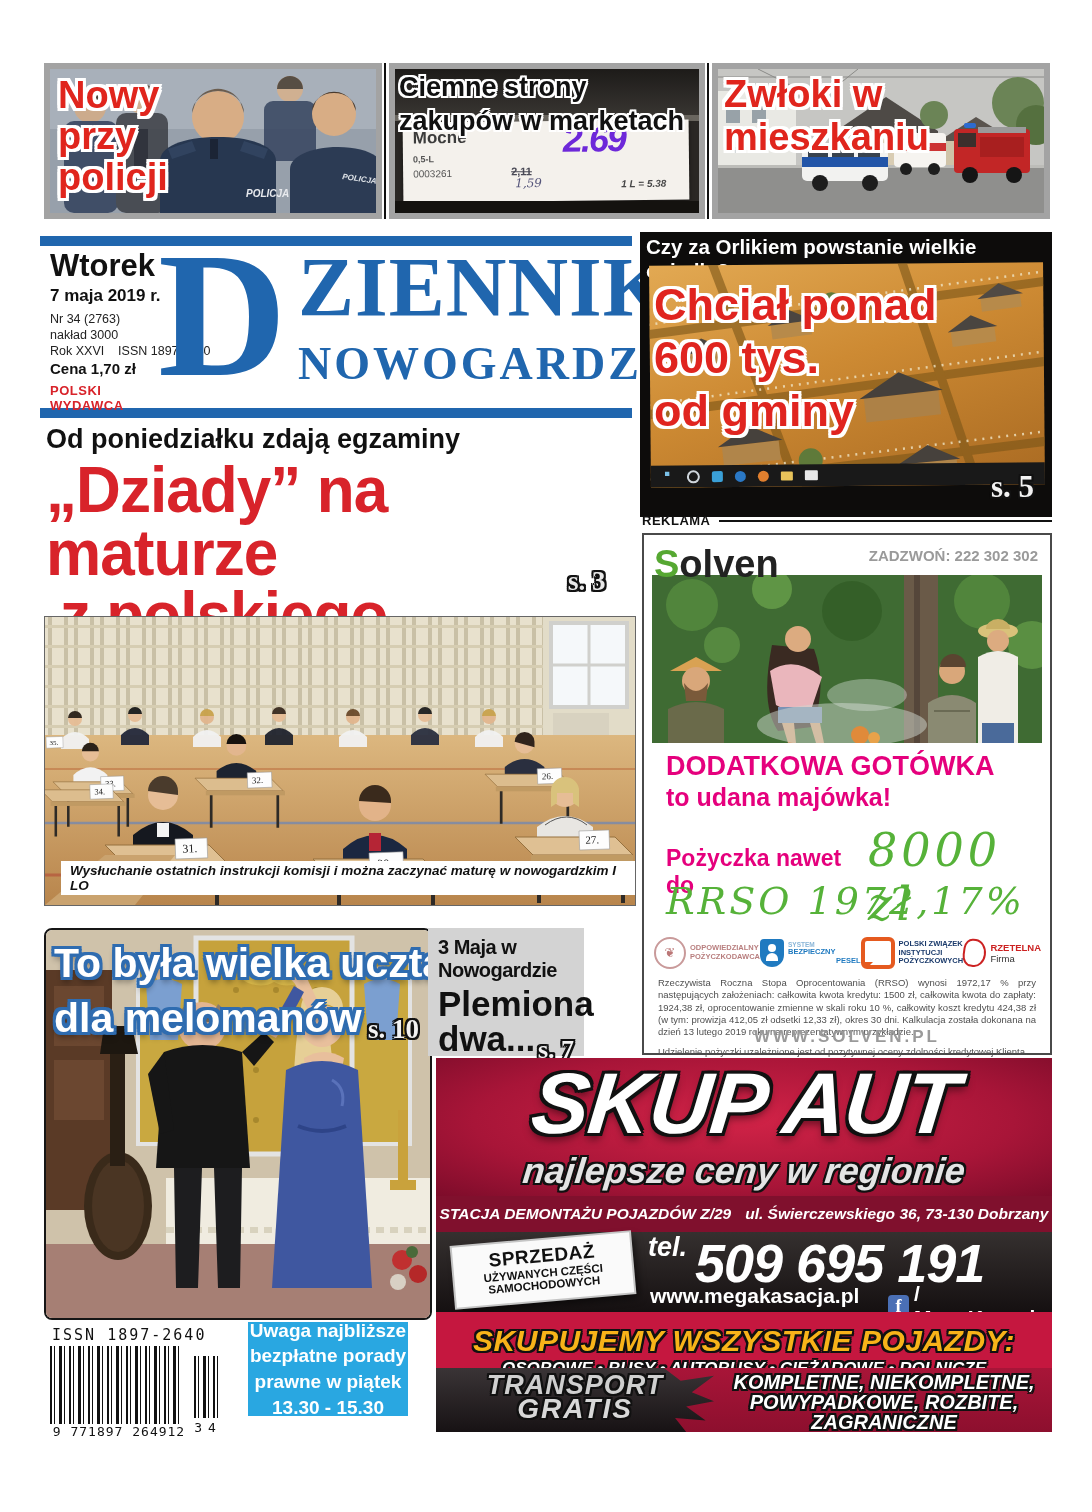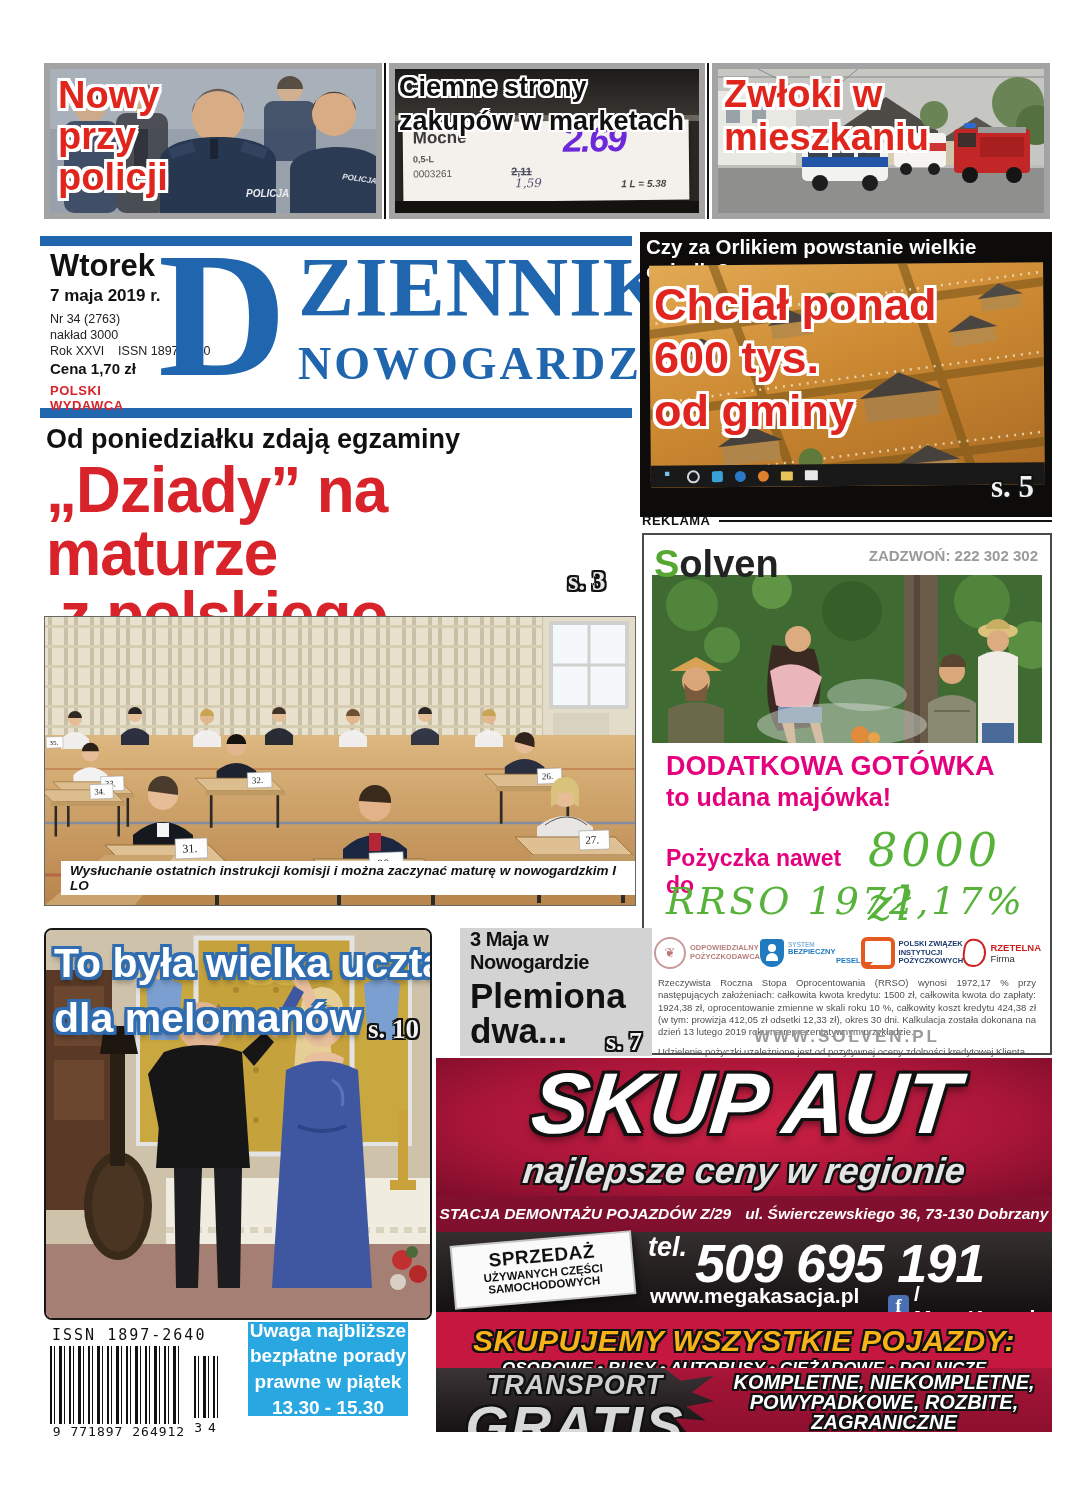--- a/index.html
+++ b/index.html
@@ -579,21 +579,21 @@
           <circle cx="366" cy="322" r="6" fill="#4a6a3a"></circle>
         </g>
     </svg>
     <div class="abs" style="left:8px;top:6px;color:#fff;font-weight:700;font-size:41px;line-height:1.35;white-space:nowrap;">
       <div class="oblue">To była wielka uczta</div>
       <div class="oblue">dla melomanów</div>
     </div>
     <div class="abs pageref ob2" style="left:322px;top:84px;font-size:27px;">s. 10</div>
   </div>
 
-  <div class="abs" style="left:460px;top:928px;width:192px;height:128px;background:#d3d3d3;box-sizing:border-box;padding:0 10px;">
+  <div class="abs" style="left:428px;top:928px;width:156px;height:128px;background:#d3d3d3;box-sizing:border-box;padding:8px 10px;">
     <div style="font-size:20px;font-weight:700;color:#111;letter-spacing:-.5px;">3 Maja w Nowogardzie</div>
     <div style="font-size:35px;font-weight:700;color:#111;line-height:1.0;margin-top:4px;">Plemiona</div>
     <div style="font-size:35px;font-weight:700;color:#111;line-height:1.0;display:inline-block;">dwa...</div>
     <span class="pageref ob2" style="font-size:26px;float:right;margin-top:14px;">s. 7</span>
   </div>
 
   <div class="abs" style="left:436px;top:1058px;width:616px;height:374px;overflow:hidden;">
     <div class="abs" style="left:0;top:0;width:616px;height:138px;background:radial-gradient(ellipse at 50% 45%,#d12347 0%,#a81538 62%,#7d0c2a 100%);">
       <div class="abs skew skup-ob cond" style="left:22px;top:-4px;width:574px;text-align:center;font-size:86px;color:#fff;transform:skewX(-6deg);">SKUP AUT</div>
       <div class="abs skew skup-ob2" style="left:0;top:92px;width:616px;text-align:center;font-size:36px;color:#e4e4e4;transform:skewX(-6deg);">najlepsze ceny w regionie</div>
@@ -618,21 +618,21 @@
         <span style="font-size:21px;font-weight:700;color:#fff;">/ MegaKasacja</span>
       </div>
     </div>
     <div class="abs" style="left:0;top:254px;width:616px;height:56px;background:#c5173f;text-align:center;">
       <div class="skew skup-ob2" style="font-size:30px;color:#f8b319;margin-top:12px;letter-spacing:.5px;">SKUPUJEMY WSZYSTKIE POJAZDY:</div>
       <div class="skew skup-ob2" style="font-size:17px;color:#fff;margin-top:1px;">OSOBOWE • BUSY • AUTOBUSY • CIĘŻAROWE • ROLNICZE</div>
     </div>
     <div class="abs" style="left:0;top:310px;width:616px;height:64px;background:linear-gradient(#a81538,#8d0f2e);">
       <div class="abs" style="left:0;top:0;width:278px;height:64px;background:linear-gradient(#3a3436,#171214);clip-path:polygon(0 0,82% 0,88% 20%,100% 12%,92% 38%,100% 52%,90% 60%,97% 82%,86% 78%,90% 100%,0 100%);text-align:center;">
         <div class="skew skup-ob2" style="font-size:27px;color:#cfcfcf;margin-top:2px;letter-spacing:1px;">TRANSPORT</div>
-        <div class="skew skup-ob2" style="font-size:56px;color:#d8d8d8;margin-top:-8px;letter-spacing:2px;">GRATIS</div>
+        <div class="skew skup-ob2" style="font-size:28px;color:#d8d8d8;margin-top:-8px;letter-spacing:2px;">GRATIS</div>
       </div>
       <div class="abs" style="left:286px;top:4px;width:324px;text-align:center;">
         <div class="skew skup-ob2" style="font-size:20px;color:#fff;line-height:1.0;">KOMPLETNE, NIEKOMPLETNE,</div>
         <div class="skew skup-ob2" style="font-size:20px;color:#fff;line-height:1.0;">POWYPADKOWE, ROZBITE,</div>
         <div class="skew skup-ob2" style="font-size:20px;color:#fff;line-height:1.0;">ZAGRANICZNE</div>
       </div>
     </div>
   </div>
 
   <div class="abs" style="left:52px;top:1326px;font-family:'DejaVu Sans Mono',monospace;font-size:15px;color:#111;letter-spacing:2px;">ISSN 1897-2640</div>

